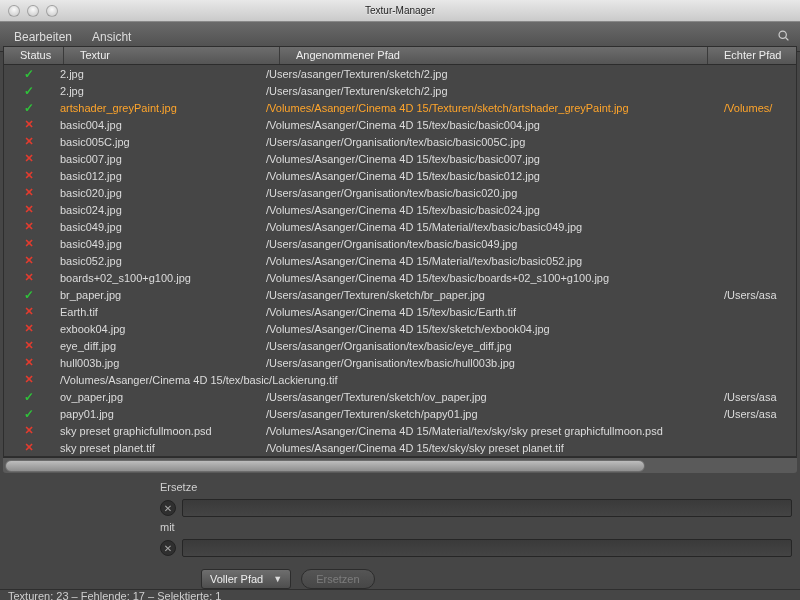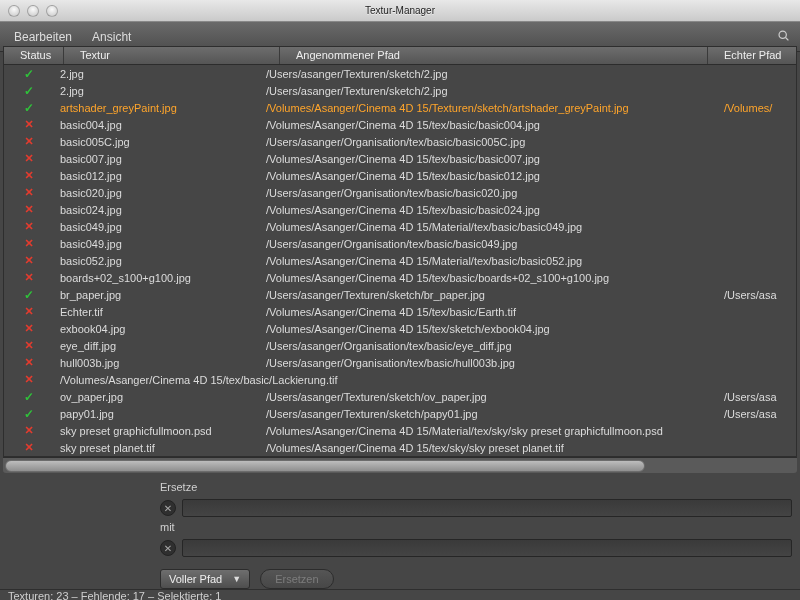--- a/index.html
+++ b/index.html
@@ -126,21 +126,21 @@
     border:1px solid #262626;
     border-radius:2px;
   }
   .ctrl-row { display:flex; align-items:center; gap:10px; margin-top:8px;}
   .dropdown {
     height:20px; padding:0 8px;
     background: linear-gradient(#6e6e6e,#4e4e4e);
     border:1px solid #2c2c2c;
     border-radius:3px;
     color:#eee; font-size:11px;
-    display:flex; align-items:center; gap:10px;
+    display:flex; align-items:center; gap:10px;margin-left:41px;
   }
   .dropdown .chev { font-size:9px; color:#ddd;}
   .btn {
     height:20px; padding:0 14px;
     background: linear-gradient(#555,#474747);
     border:1px solid #2c2c2c;
     border-radius:10px;
     color:#7d7d7d; font-size:11px;
     display:flex; align-items:center;
   }
@@ -296,21 +296,21 @@
             <span class="status-ok">✓</span>
           </div>
           <div class="cell col-texture">br_paper.jpg</div>
           <div class="cell col-path">/Users/asanger/Texturen/sketch/br_paper.jpg</div>
           <div class="cell col-real">/Users/asa</div>
         </div>
         <div class="row">
           <div class="cell col-status">
             <span class="status-miss">✕</span>
           </div>
-          <div class="cell col-texture">Echter.tif</div>
+          <div class="cell col-texture">Earth.tif</div>
           <div class="cell col-path">/Volumes/Asanger/Cinema 4D 15/tex/basic/Earth.tif</div>
           <div class="cell col-real"></div>
         </div>
         <div class="row">
           <div class="cell col-status">
             <span class="status-miss">✕</span>
           </div>
           <div class="cell col-texture">exbook04.jpg</div>
           <div class="cell col-path">/Volumes/Asanger/Cinema 4D 15/tex/sketch/exbook04.jpg</div>
           <div class="cell col-real"></div>

